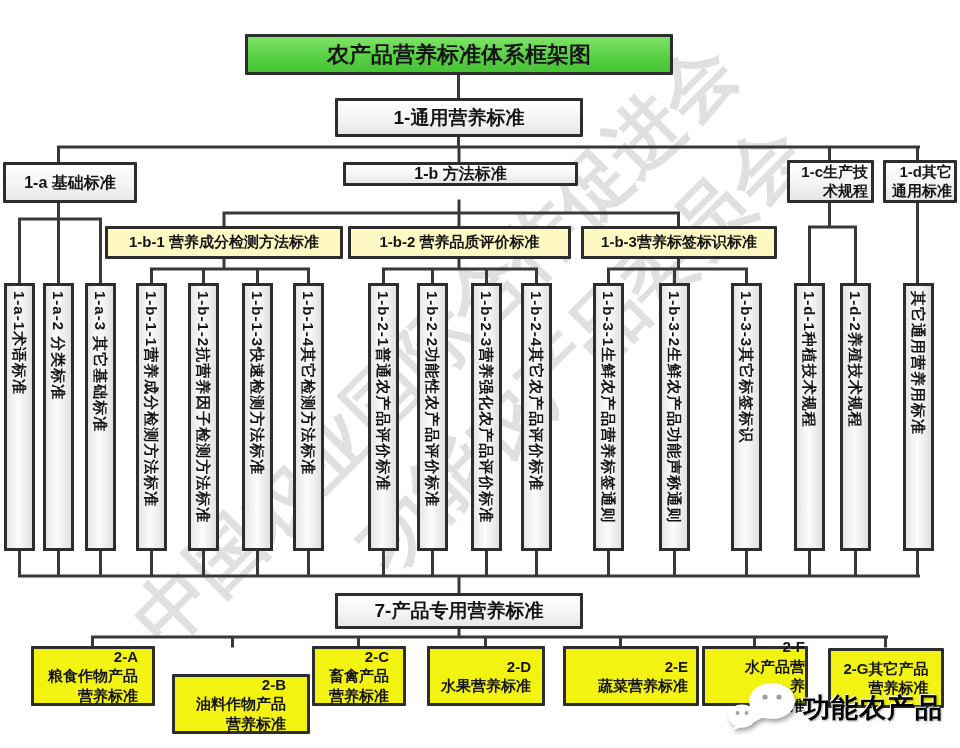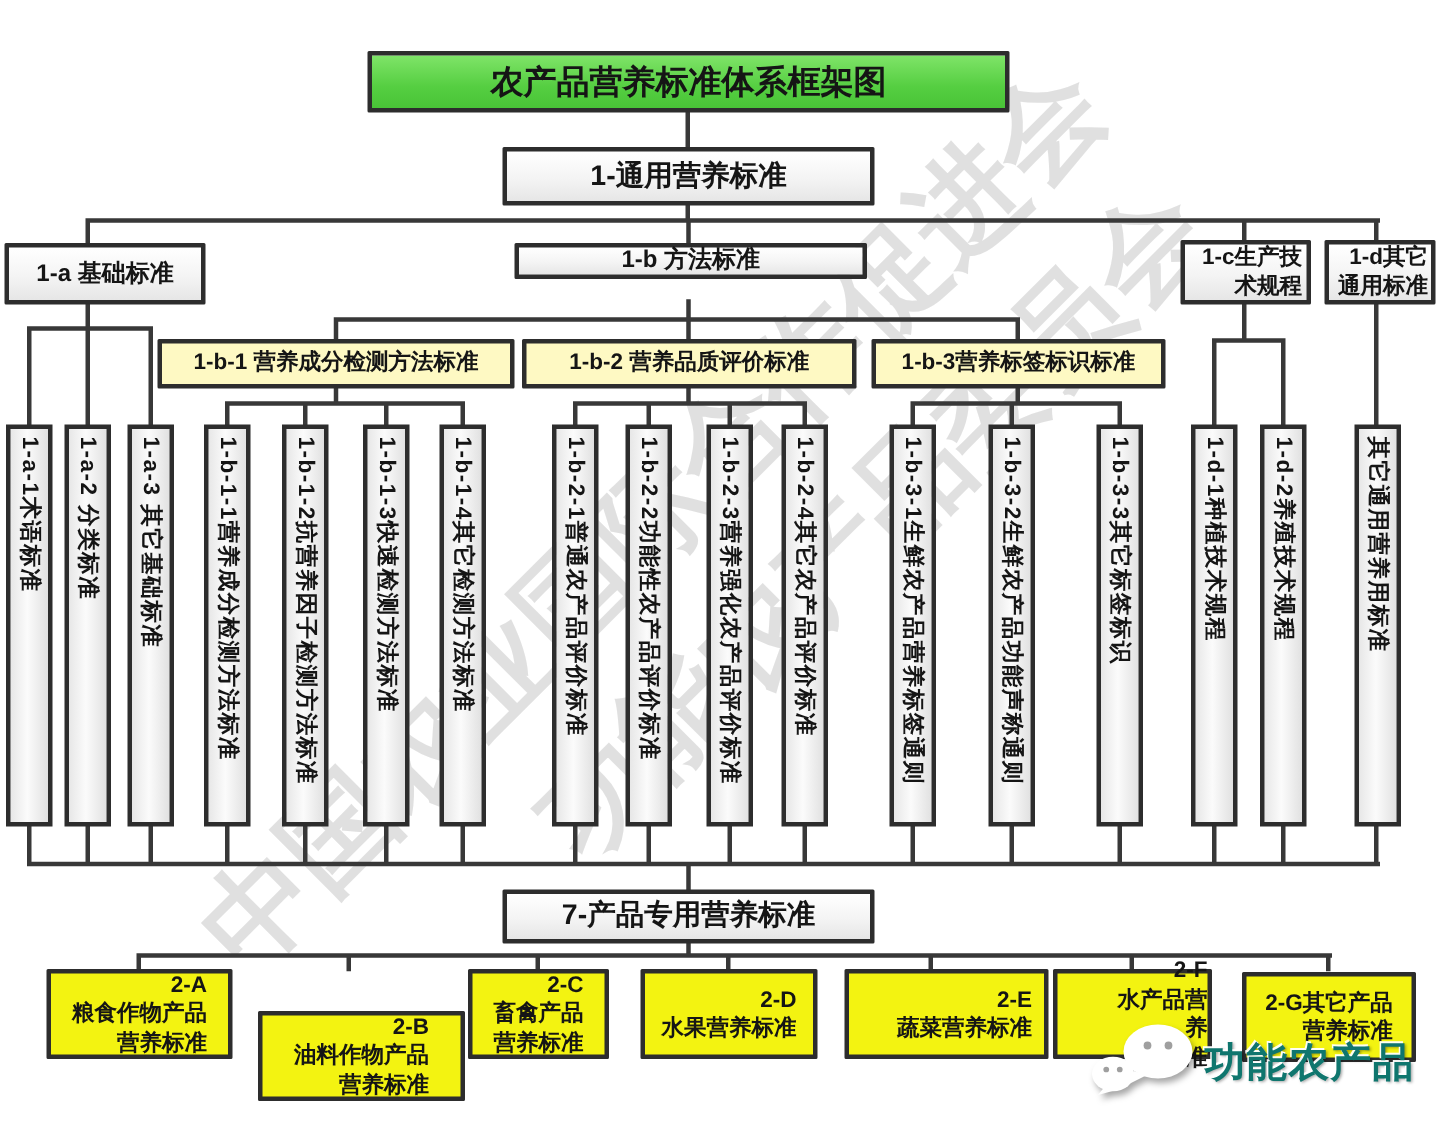--- a/index.html
+++ b/index.html
@@ -29,21 +29,21 @@
   .col{
     position:absolute;z-index:2;box-sizing:border-box;top:283px;width:31px;height:268px;
     border:3px solid #2d2d2d;
     background:linear-gradient(90deg,#e7e7e7 0%,#fbfbfb 45%,#e1e1e1 100%);
     writing-mode:vertical-rl;text-orientation:sideways;
     font-size:15px;font-weight:700;letter-spacing:1px;line-height:25px;
     padding-top:5px;
   }
   .logo-icon{position:absolute;z-index:10;filter:drop-shadow(2px 3px 2px rgba(0,0,0,.35));}
   .logo-text{
-    position:absolute;z-index:10;font-size:27px;font-weight:700;color:#0f766e;letter-spacing:1px;
+    position:absolute;z-index:10;font-size:27px;font-weight:700;color:#000000;letter-spacing:1px;
     text-shadow:-1px -1px 0 rgba(255,255,255,.95),1px 1px 2px rgba(0,0,0,.35);
     white-space:nowrap;
   }
 </style>
 </head>
 <body>
 
 <div class="canvas">
 
   <div class="wm" style="left:28px;top:308px;">中国农业国际合作促进会</div>

